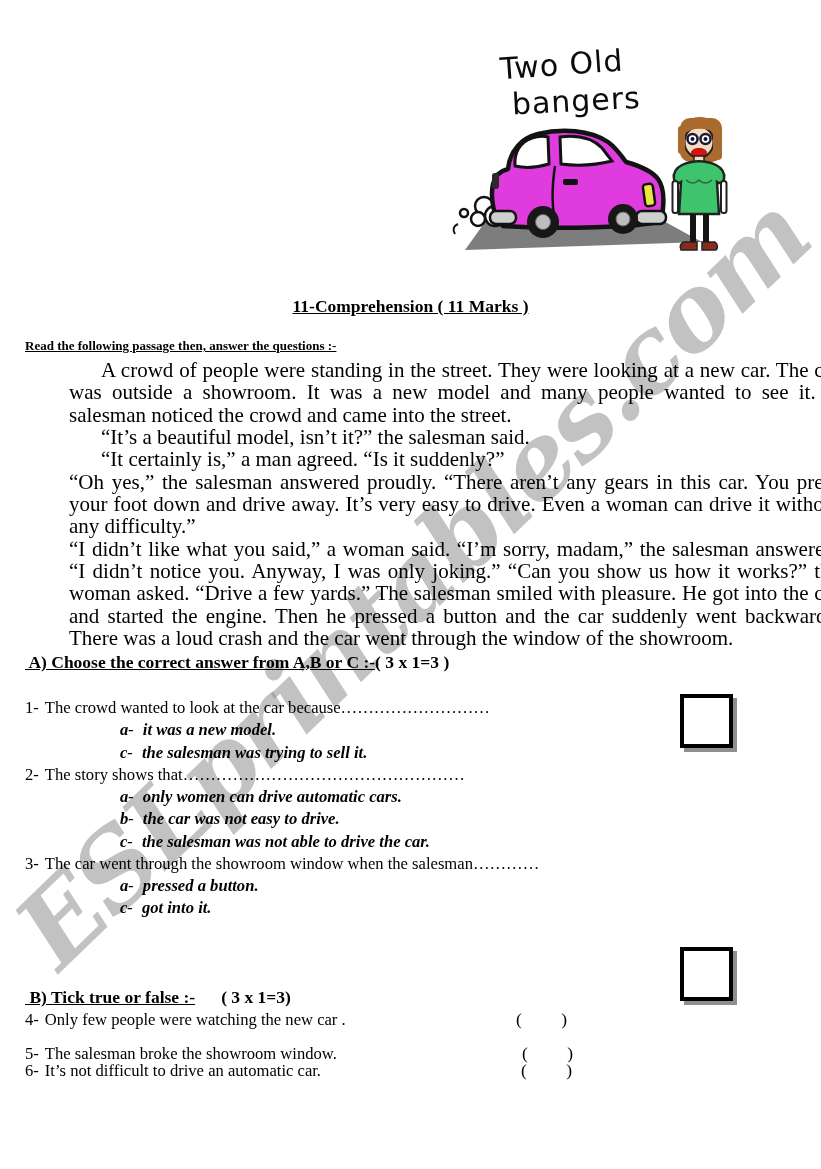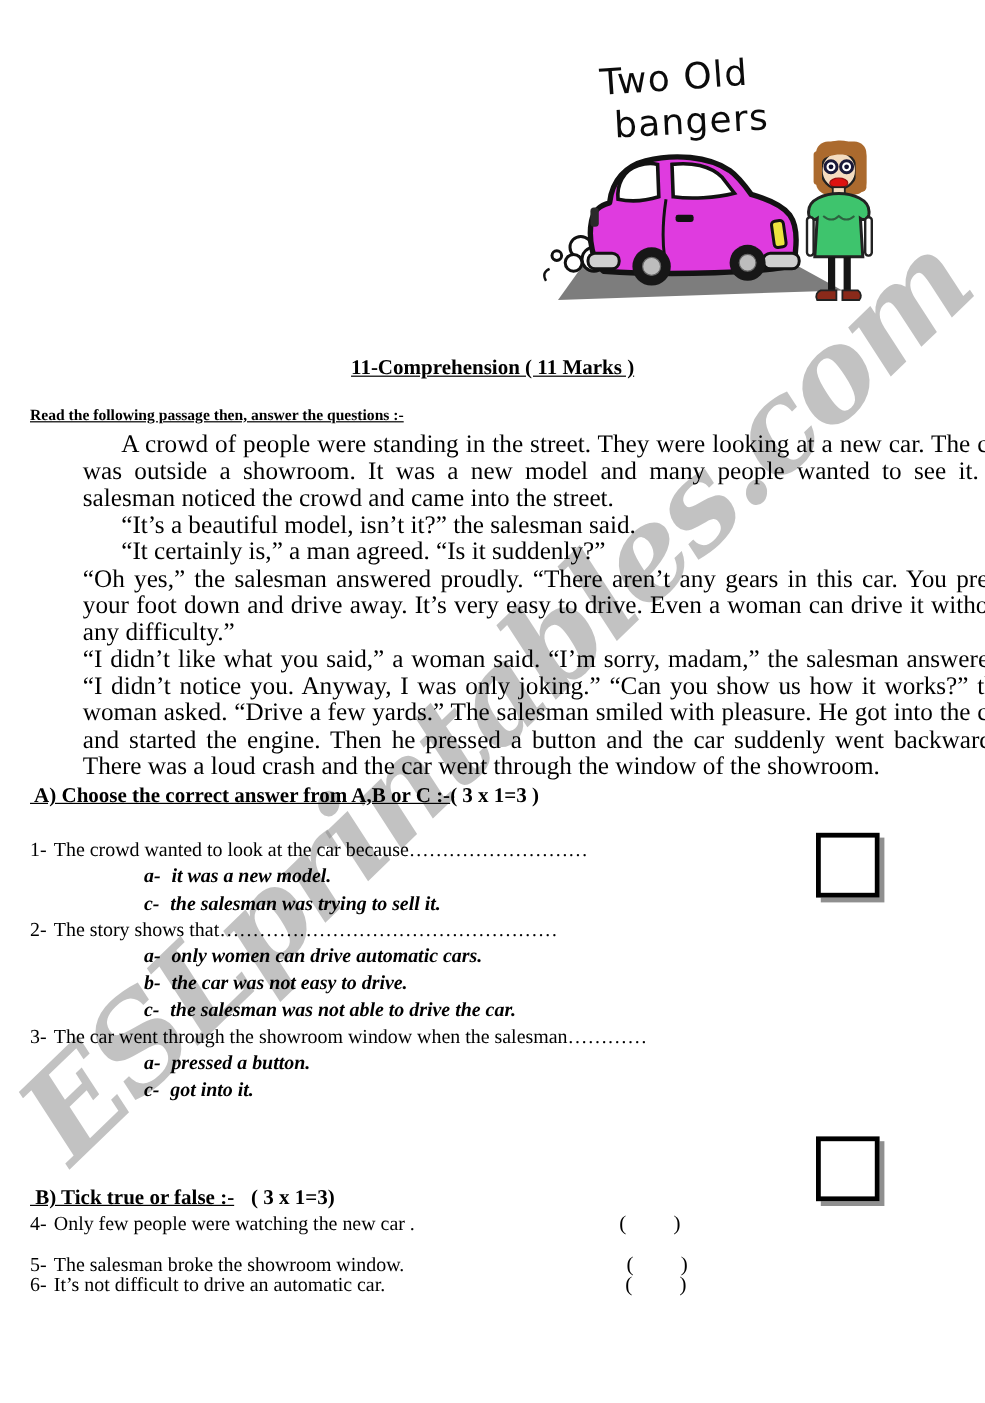--- a/index.html
+++ b/index.html
@@ -27,21 +27,21 @@
   .u{text-decoration:underline;}
   .pre{white-space:pre;}
   .passage{position:absolute;top:359px;left:25px;width:771px;z-index:1;
     font-size:21px;line-height:22.35px;margin-left:44px;}
   .passage p{margin:0;}
   .ind{text-indent:32px;}
   .just{text-align:justify;}
   .heading-a{position:absolute;top:652px;left:25px;z-index:1;font-weight:bold;font-size:17.5px;}
   .heading-b{position:absolute;top:987px;left:25px;z-index:1;font-weight:bold;font-size:17.5px;}
   .marks{font-weight:bold;}
-  .marks-b{margin-left:14px;}
+  .marks-b{margin-left:26px;}
   .questions{position:absolute;top:697px;left:25px;width:720px;z-index:1;
     font-size:16.6px;line-height:22.25px;}
   .qline span{display:inline;}
   .qnum{margin-right:6px;}
   .opt{padding-left:95px;}
   .optlabel{font-weight:bold;font-style:italic;margin-right:9px;}
   .opttext{font-weight:bold;font-style:italic;}
   .tfrow{position:absolute;left:25px;width:771px;z-index:1;font-size:16.6px;}
   .tfnum{margin-right:6px;}
   .parens{position:absolute;left:493px;top:-1px;white-space:pre;font-size:17.5px;}

